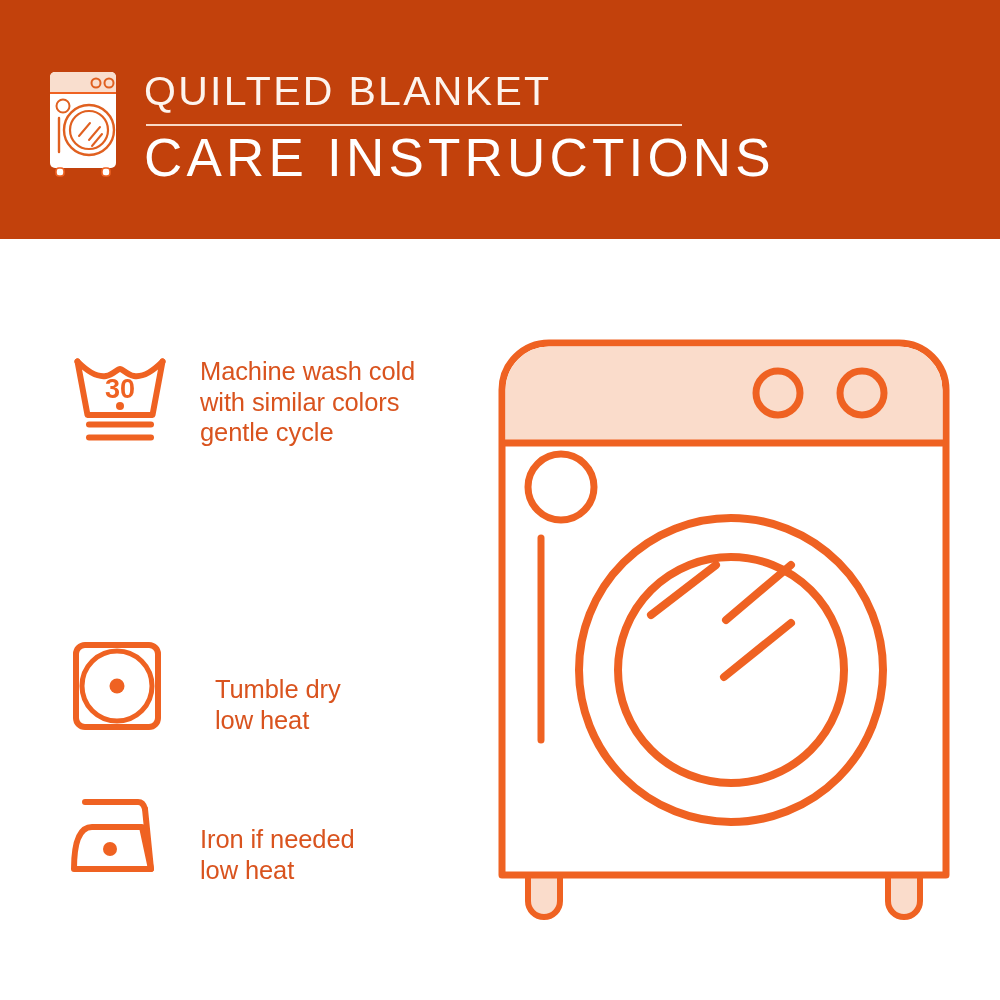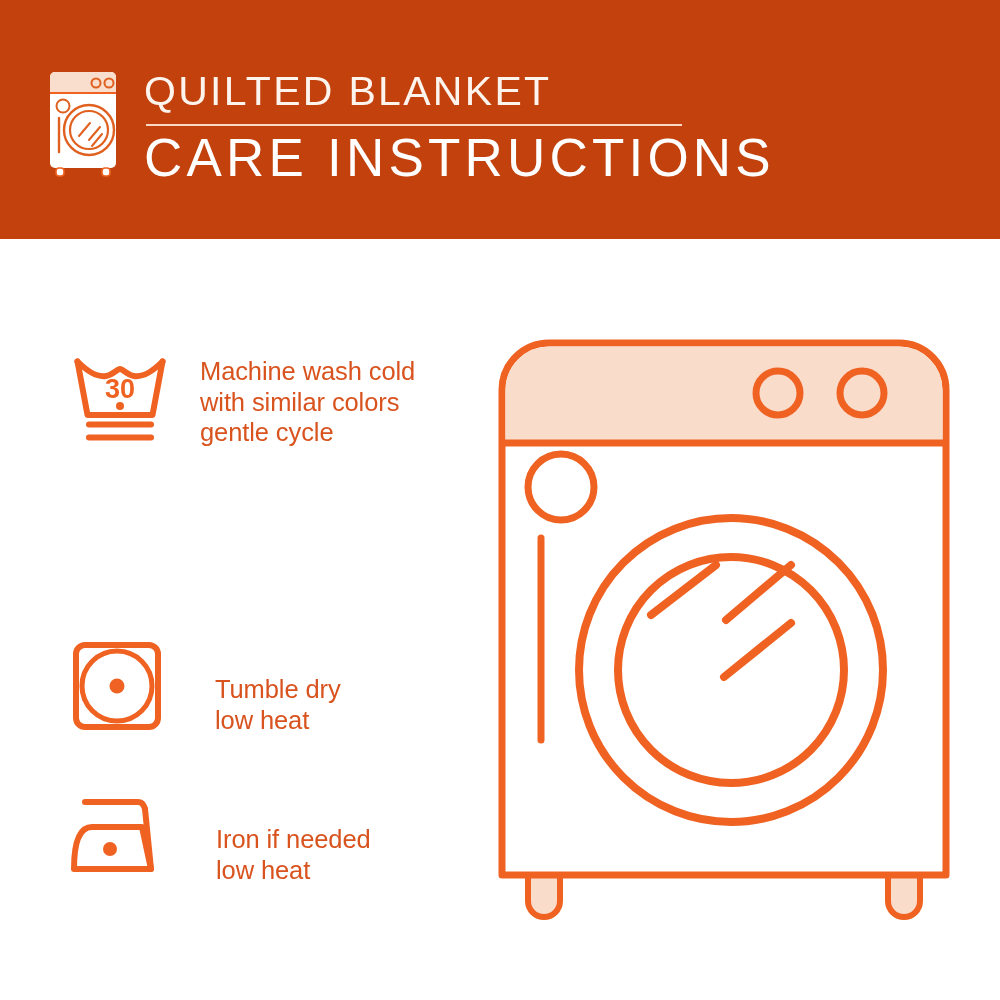--- a/index.html
+++ b/index.html
@@ -71,21 +71,21 @@
   .care-row {
     position: absolute;
     left: 68px;
     width: 430px;
     display: flex;
     align-items: flex-end;
   }
   .care-row-0 { top: 105px; }
   .care-row-1 { top: 250px; }
   .care-row-2 { top: 400px; gap: 15px; }
-  .care-row-3 { top: 550px; gap: 16px; }
+  .care-row-3 { top: 550px; }
 
   .care-icon {
     width: 104px;
     flex: 0 0 104px;
     display: flex;
     align-items: flex-start;
     justify-content: flex-start;
   }
   .care-text {
     margin-left: 28px;

